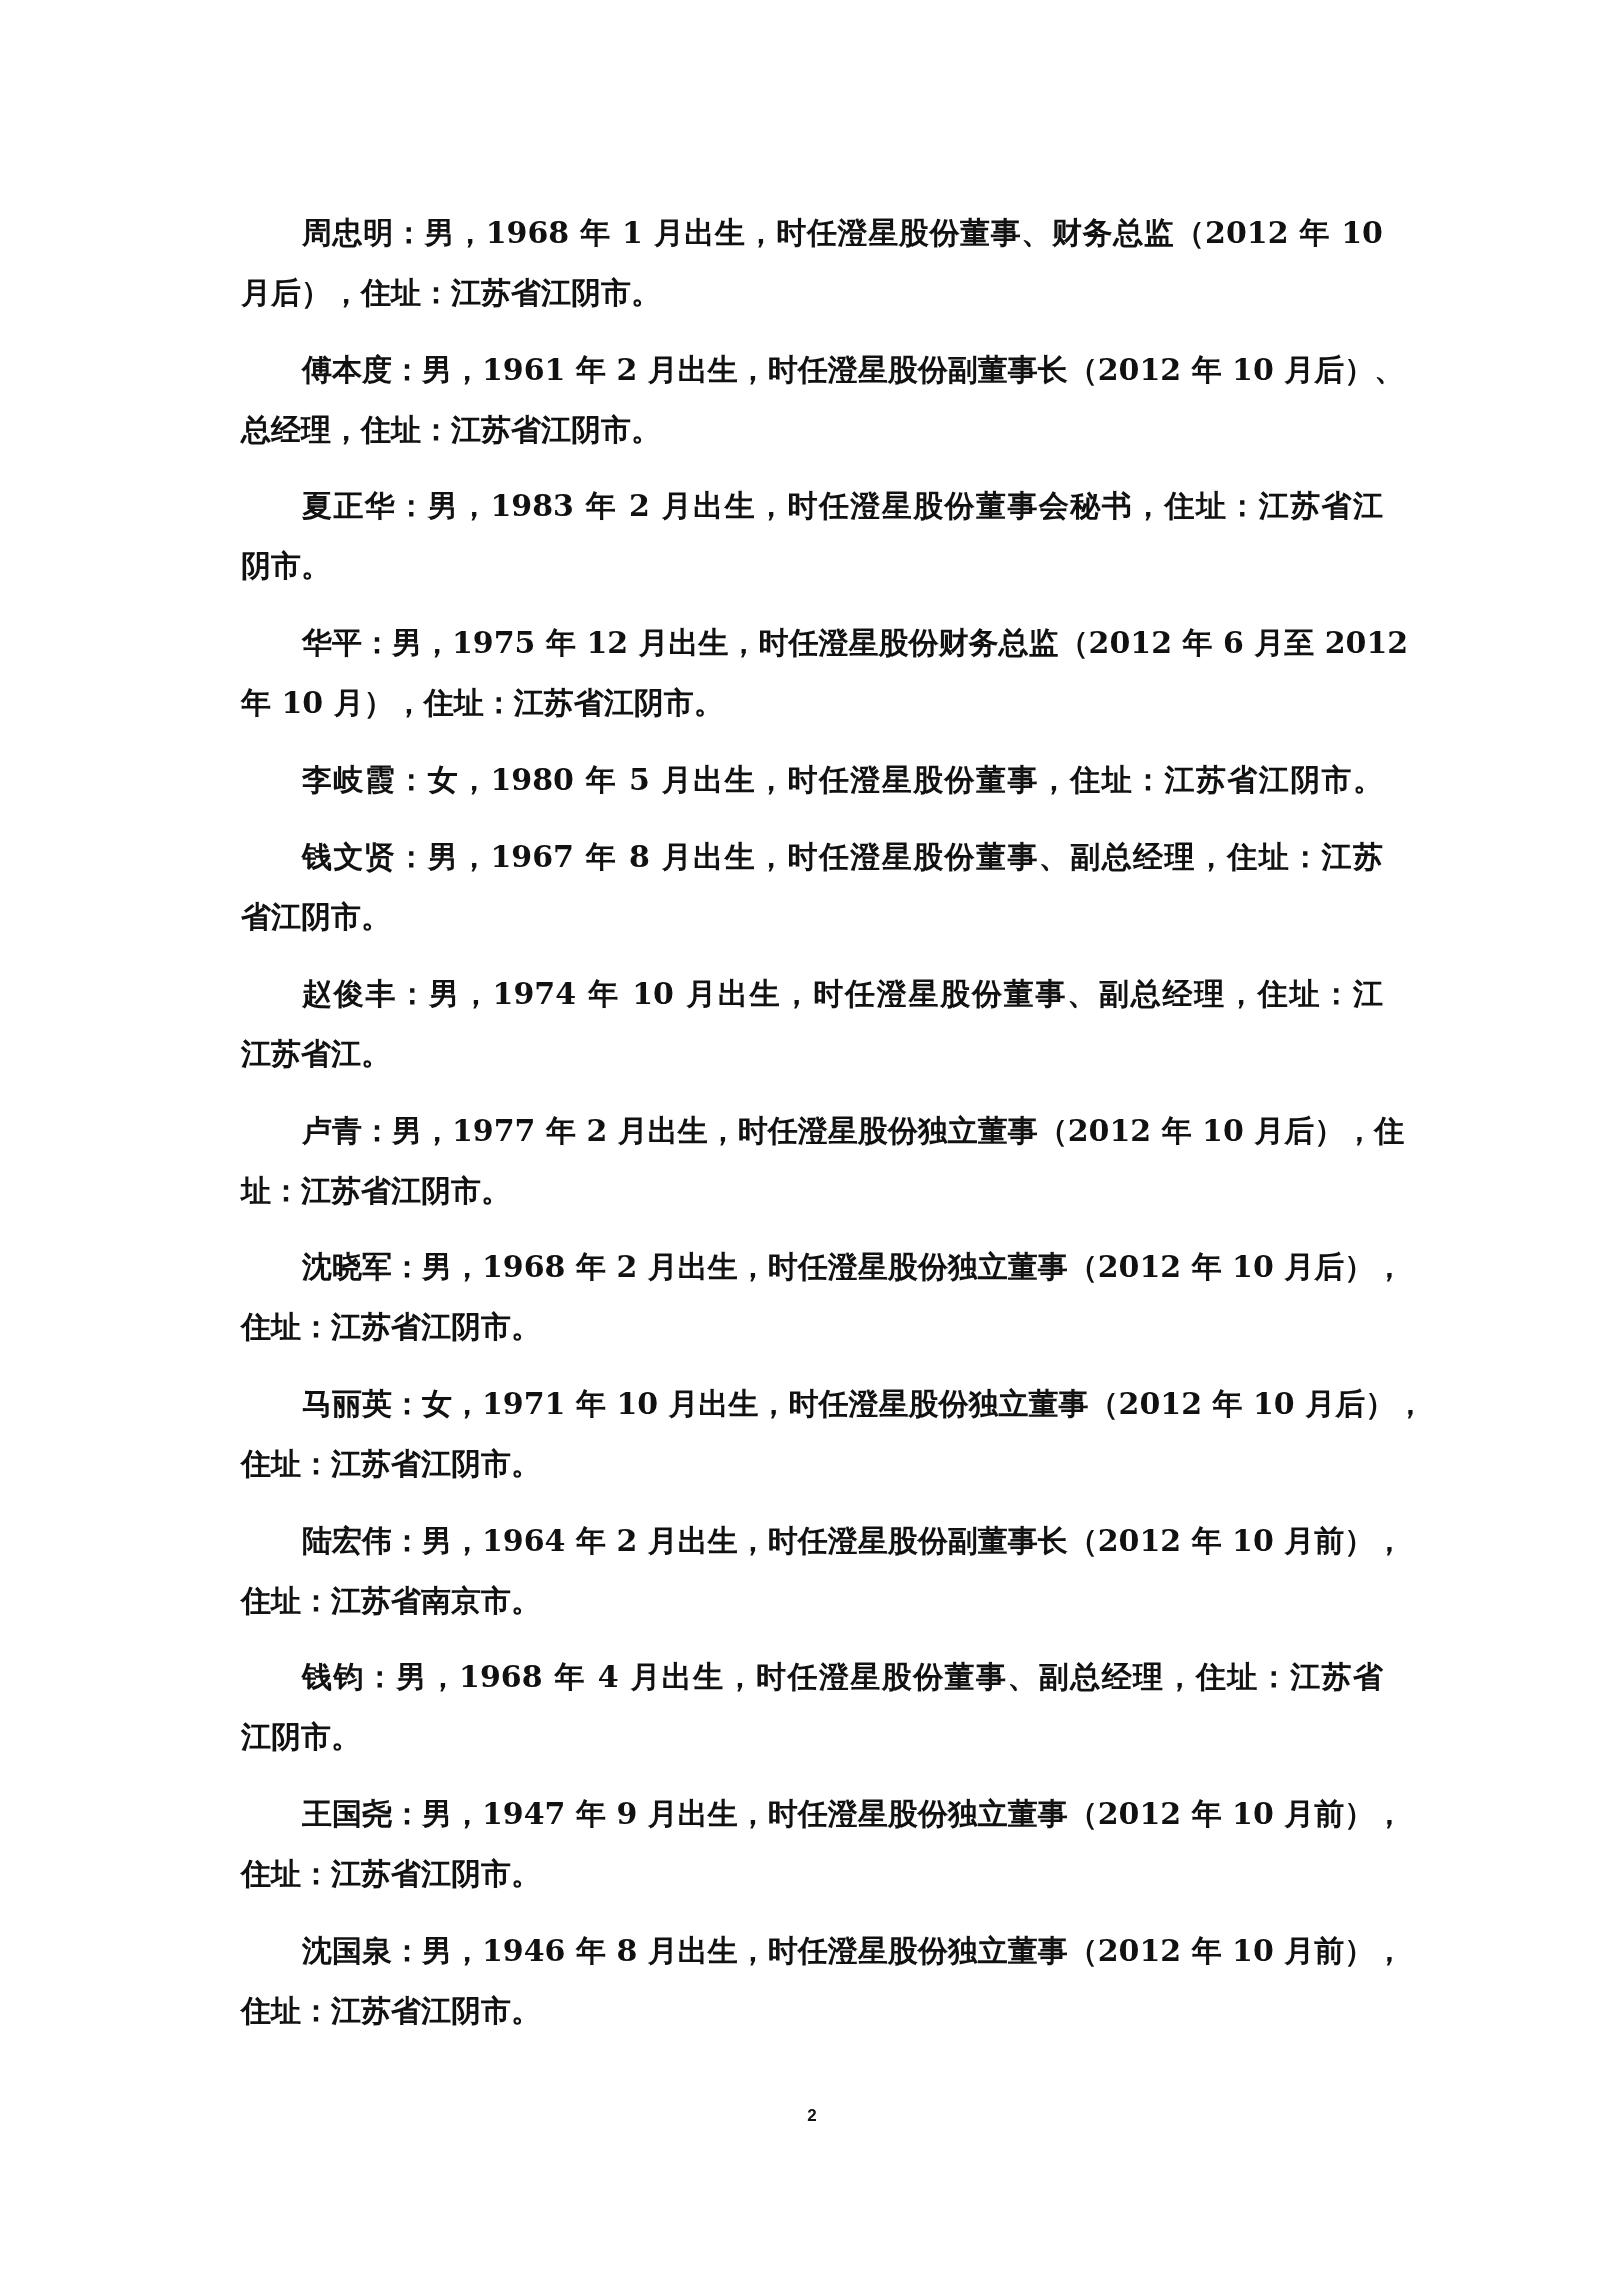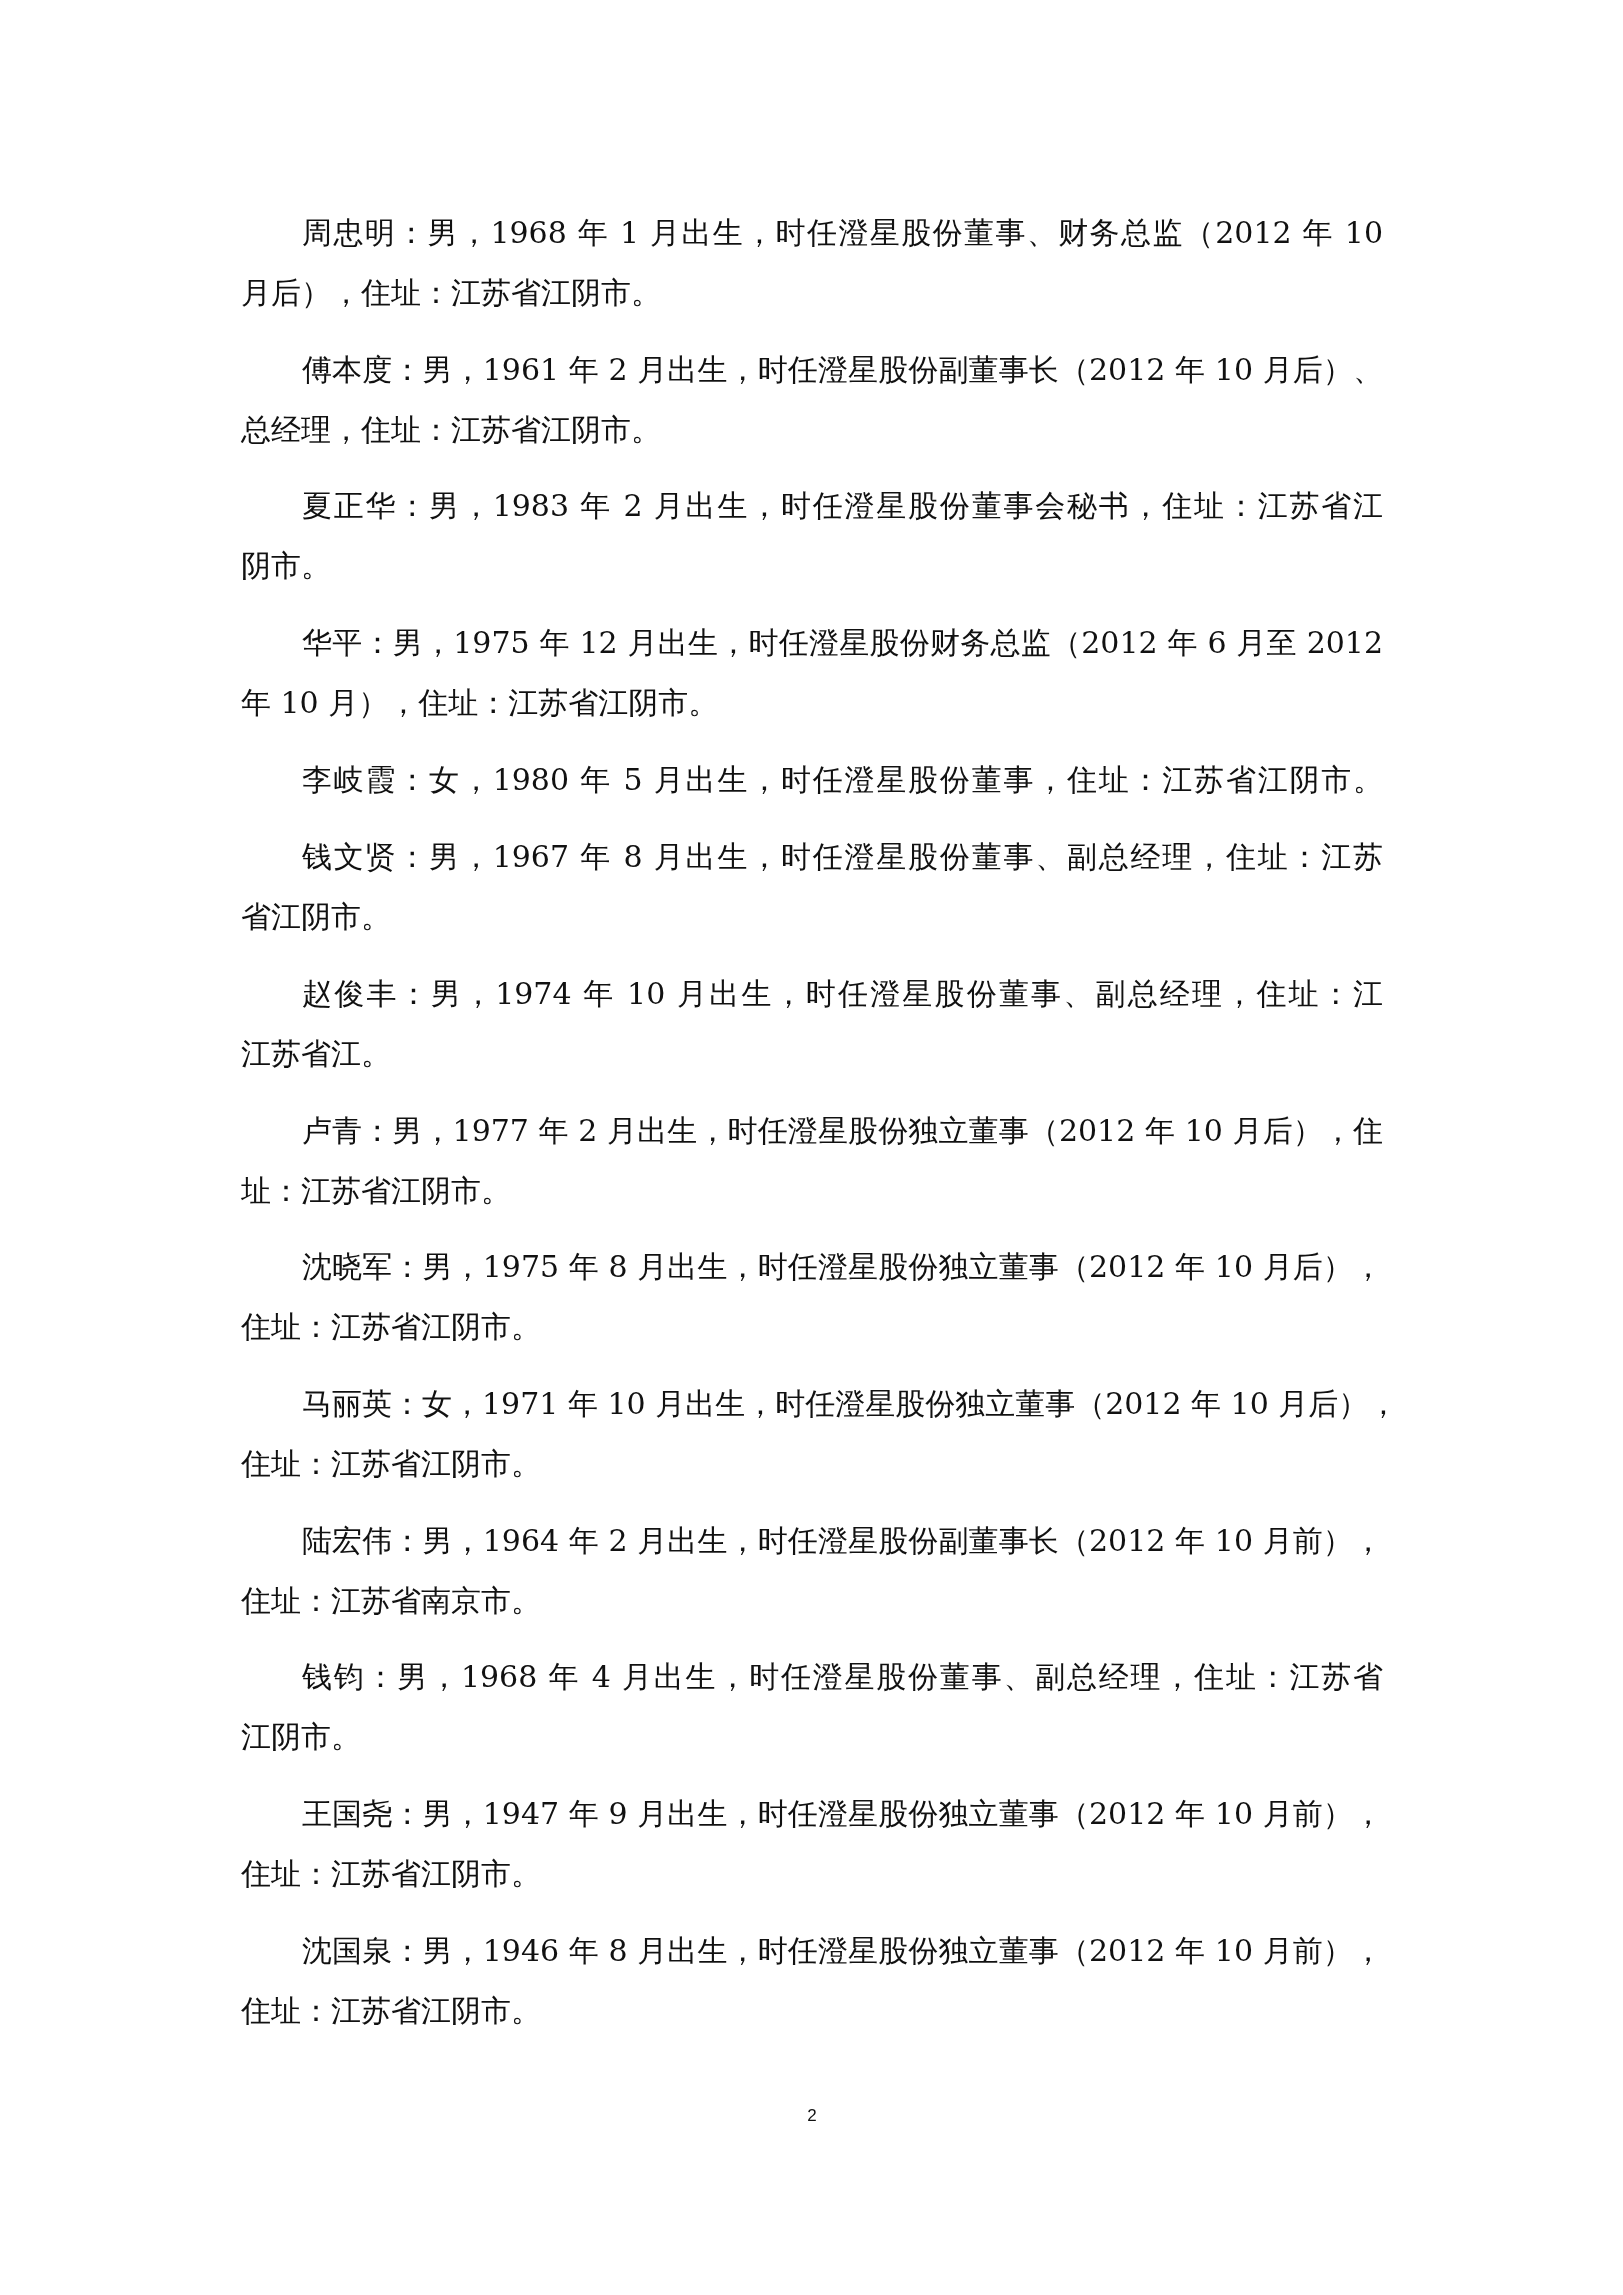--- a/index.html
+++ b/index.html
@@ -14,20 +14,21 @@
     overflow: hidden;
     font-family: "DejaVu Serif", "Liberation Serif", serif;
     color: #111111;
   }
   .page {
     position: absolute;
     left: 0; top: 0;
     width: 1623px;
     height: 2295px;
     background: #ffffff;
+    font-weight: bold;
   }
   .body-text {
     position: absolute;
     left: 241px;
     top: 0;
     width: 1141px;
   }
   .para {
     position: absolute;
     left: 0;
@@ -99,21 +100,21 @@
       <div class="line first" style="top:0px">赵俊丰：男，1974 年 10 月出生，时任澄星股份董事、副总经理，住址：江</div>
       <div class="line last" style="top:60px">江苏省江。</div>
     </div>
 
     <div class="para" style="top:1114px">
       <div class="line first" style="top:0px">卢青：男，1977 年 2 月出生，时任澄星股份独立董事（2012 年 10 月后），住</div>
       <div class="line last" style="top:60px">址：江苏省江阴市。</div>
     </div>
 
     <div class="para" style="top:1250px">
-      <div class="line first" style="top:0px">沈晓军：男，1975 年 8 月出生，时任澄星股份独立董事（2012 年 10 月后），</div>
+      <div class="line first" style="top:0px">沈晓军：男，1968 年 2 月出生，时任澄星股份独立董事（2012 年 10 月后），</div>
       <div class="line last" style="top:60px">住址：江苏省江阴市。</div>
     </div>
 
     <div class="para" style="top:1387px">
       <div class="line first" style="top:0px">马丽英：女，1971 年 10 月出生，时任澄星股份独立董事（2012 年 10 月后），</div>
       <div class="line last" style="top:60px">住址：江苏省江阴市。</div>
     </div>
 
     <div class="para" style="top:1524px">
       <div class="line first" style="top:0px">陆宏伟：男，1964 年 2 月出生，时任澄星股份副董事长（2012 年 10 月前），</div>

